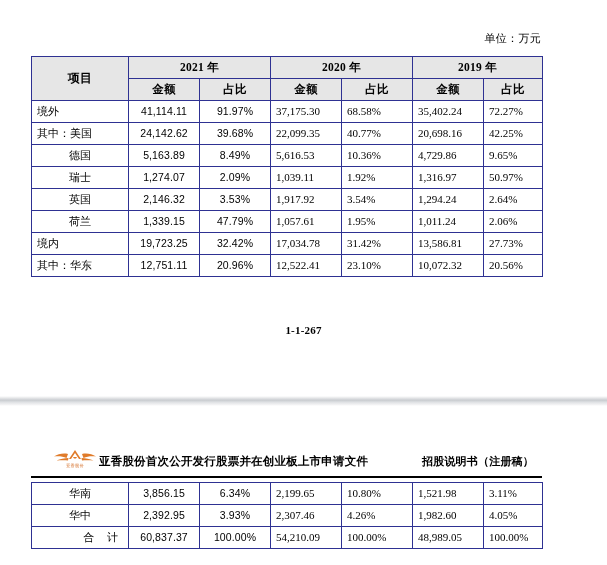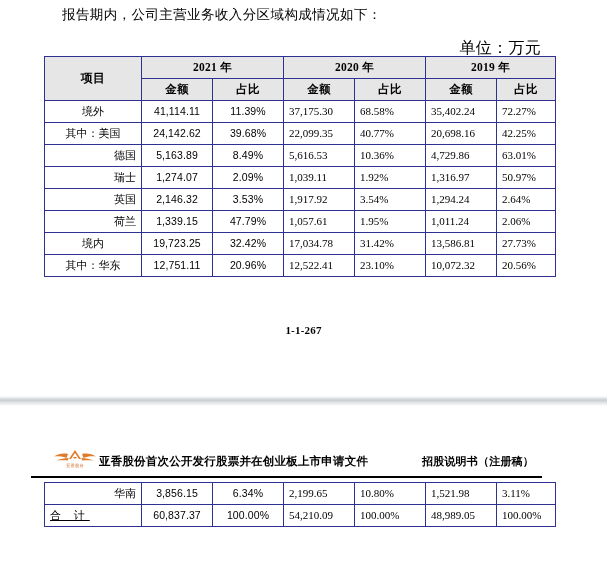--- a/index.html
+++ b/index.html
@@ -30,33 +30,32 @@
     left: 62px;
     top: 6px;
     font-size: 13.5px;
     letter-spacing: 0.4px;
     white-space: nowrap;
   }
 
   .unit-line {
     position: absolute;
     right: 66px;
-    top: 38px;
-    font-size: 16px;
+    top: 31px;
+    font-size: 11px;
     letter-spacing: 0.3px;
     white-space: nowrap;
   }
 
   
   .fin-table {
     position: absolute;
     border-collapse: collapse;
     table-layout: fixed;
     font-size: 11px;
-    margin-left: 13px;
   }
   .fin-table td, .fin-table th {
     border: 1px solid #2e3192;
     padding: 0 5px;
     height: 22px;
     line-height: 1.05;
     vertical-align: middle;
     font-weight: normal;
     box-sizing: border-box;
     overflow: hidden;
@@ -68,24 +67,24 @@
     font-weight: bold;
     font-size: 11.5px;
     letter-spacing: 0.3px;
   }
   .fin-table thead td.hdr-item {
     font-size: 12px;
   }
 
   .num      { font-size: 11px; }
   .num-b    { text-align: center; font-weight: bold; font-family: "Liberation Sans", "DejaVu Sans", sans-serif; font-size: 10.5px; letter-spacing: 0.1px; }
-  .lbl-left { text-align: center; }
-  .lbl-right{ text-align: right; padding-right: 12px; }
+  .lbl-left { text-align: left; }
+  .lbl-right{ text-align: center; padding-right: 12px; }
   .b        { font-weight: bold; }
-  .total-lbl{ text-align: left; font-weight: bold; letter-spacing: 5px; padding-left: 5px; text-decoration: underline; }
+  .total-lbl{ text-align: right; font-weight: bold; letter-spacing: 5px; padding-left: 5px; }
 
   
   #main-table { left: 31px; top: 56px; width: 511px; }
 
   .outer-top  { border-top-width: 2px; }
   .outer-left { border-left-width: 2px; }
   .outer-right{ border-right-width: 2px; }
   .outer-bot  { border-bottom-width: 2px; }
 
   .page-num {
@@ -174,21 +173,20 @@
   }
 
   
   #bottom-table { left: 31px; top: 76px; width: 511px; }
 </style>
 </head>
 <body>
 
 <div class="page1">
 
-  <div class="intro-line">报告期内，公司主营业务收入分区域构成情况如下：</div>
 
   <div class="unit-line">单位：万元</div>
 
   <table class="fin-table" id="main-table">
     <colgroup>
       <col style="width:97px">
         <col style="width:71px">
         <col style="width:71px">
       <col style="width:71px">
         <col style="width:71px">
@@ -208,21 +206,21 @@
         <td>金额</td>
         <td>占比</td>
         <td>金额</td>
         <td class="outer-right">占比</td>
       </tr>
     </thead>
     <tbody id="main-body">
         <tr>
           <td class="outer-left lbl-left b">境外</td>
           <td class="num-b">41,114.11</td>
-          <td class="num-b">11.39%</td>
+          <td class="num-b">91.97%</td>
           <td class="num b">37,175.30</td>
           <td class="num b">68.58%</td>
           <td class="num b">35,402.24</td>
           <td class="num b outer-right">72.27%</td>
         </tr>
         <tr>
           <td class="outer-left lbl-left">其中：美国</td>
           <td class="num-b">24,142.62</td>
           <td class="num-b">39.68%</td>
           <td class="num">22,099.35</td>
@@ -230,21 +228,21 @@
           <td class="num">20,698.16</td>
           <td class="num outer-right">42.25%</td>
         </tr>
         <tr>
           <td class="outer-left lbl-right">德国</td>
           <td class="num-b">5,163.89</td>
           <td class="num-b">8.49%</td>
           <td class="num">5,616.53</td>
           <td class="num">10.36%</td>
           <td class="num">4,729.86</td>
-          <td class="num outer-right">63.01%</td>
+          <td class="num outer-right">9.65%</td>
         </tr>
         <tr>
           <td class="outer-left lbl-right">瑞士</td>
           <td class="num-b">1,274.07</td>
           <td class="num-b">2.09%</td>
           <td class="num">1,039.11</td>
           <td class="num">1.92%</td>
           <td class="num">1,316.97</td>
           <td class="num outer-right">50.97%</td>
         </tr>
@@ -327,20 +325,29 @@
         <tr>
           <td class="outer-left lbl-right">华南</td>
           <td class="num-b">3,856.15</td>
           <td class="num-b">6.34%</td>
           <td class="num">2,199.65</td>
           <td class="num">10.80%</td>
           <td class="num">1,521.98</td>
           <td class="num outer-right">3.11%</td>
         </tr>
         <tr>
+          <td class="outer-left lbl-right">华中</td>
+          <td class="num-b">2,392.95</td>
+          <td class="num-b">3.93%</td>
+          <td class="num">2,307.46</td>
+          <td class="num">4.26%</td>
+          <td class="num">1,982.60</td>
+          <td class="num outer-right">4.05%</td>
+        </tr>
+        <tr>
           <td class="outer-left total-lbl outer-bot">合 计</td>
           <td class="num-b outer-bot">60,837.37</td>
           <td class="num-b outer-bot">100.00%</td>
           <td class="num b outer-bot">54,210.09</td>
           <td class="num b outer-bot">100.00%</td>
           <td class="num b outer-bot">48,989.05</td>
           <td class="num b outer-right outer-bot">100.00%</td>
         </tr>
       </tbody>
   </table>

